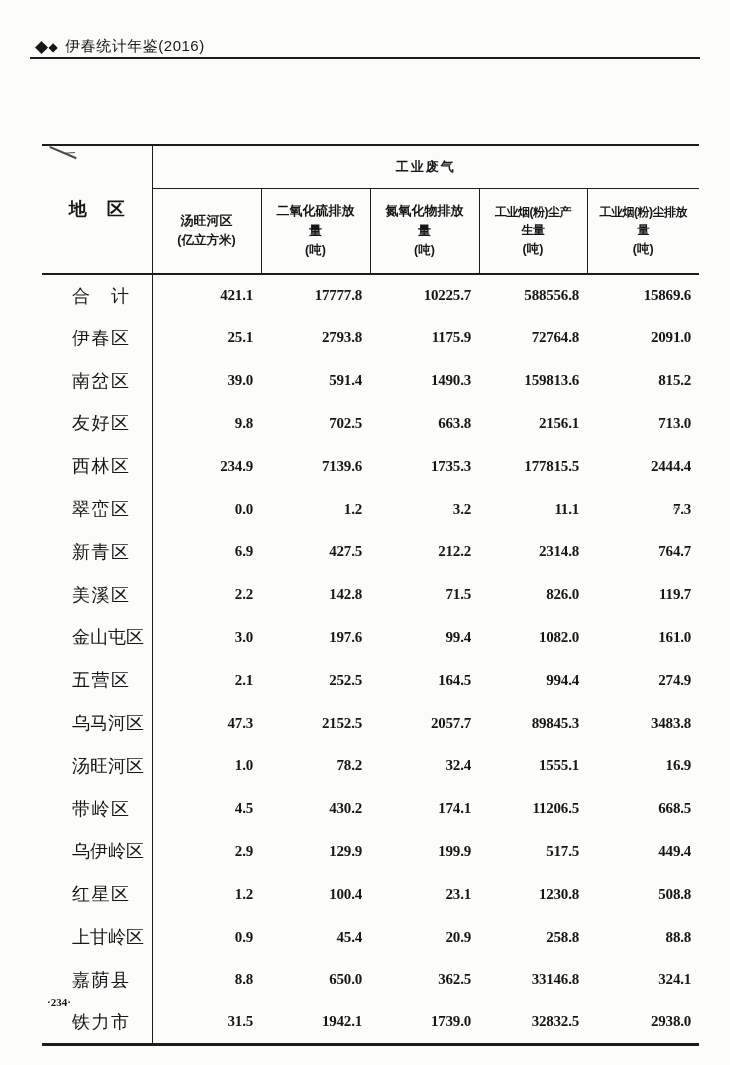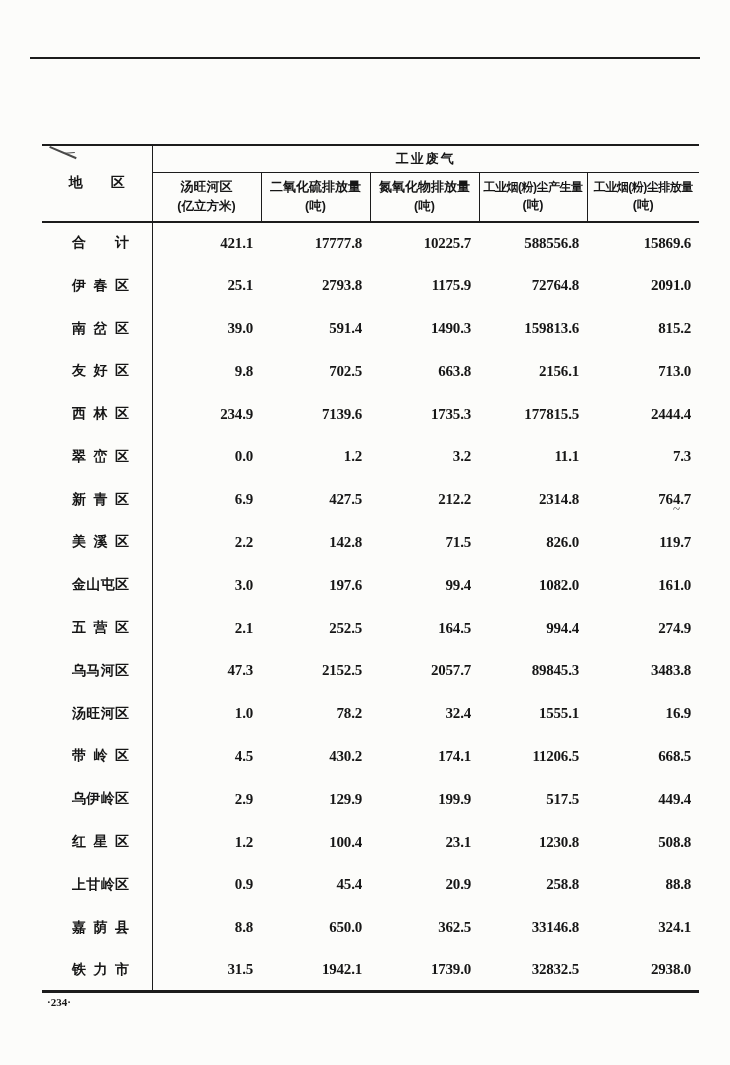--- a/index.html
+++ b/index.html
@@ -26,45 +26,45 @@
     text-align:center; font-size:23px; font-weight:bold;
     letter-spacing:1px; white-space:nowrap;
   }
   
   .table-wrap { position:absolute; left:42px; top:144px; width:657px; }
   table {
     width:657px; border-collapse:collapse; table-layout:fixed;
     border-top:2.5px solid #1c1c1c;
     border-bottom:3px solid #1c1c1c;
   }
-  thead th { font-weight:bold; vertical-align:middle; padding:4px; }
+  thead th { font-weight:bold; vertical-align:middle; padding:12px; }
   .span-h {
     height:19px; font-size:13px; text-align:center;
     border-bottom:1.5px solid #1c1c1c; letter-spacing:2px;
   }
   .region-h {
     border-right:1.5px solid #1c1c1c;
     border-bottom:2.5px solid #1c1c1c;
-    text-align:center; font-size:14px;
+    text-align:center; font-size:18px;
   }
   .region-h .justify-label { width:56px; }
   .col-h {
     height:48px; font-size:13px; text-align:center;
     border-left:1.5px solid #1c1c1c;
     border-bottom:2.5px solid #1c1c1c;
     line-height:1.55;
   }
   .col-h:first-of-type { border-left:none; }
   .col-h.tight { font-size:12px; letter-spacing:-0.5px; }
   .col-h .unit { display:block; font-size:12.5px; letter-spacing:0; }
   tbody tr { height:42.8px; }
   tbody th.region-cell {
     border-right:1.5px solid #1c1c1c;
     text-align:left; padding-left:30px;
-    font-size:14px; font-weight:bold; vertical-align:middle;
+    font-size:18px; font-weight:normal; vertical-align:middle;
   }
   .justify-label {
     display:inline-block; width:57px;
     text-align:justify; text-align-last:justify;
     white-space:nowrap;
   }
   tbody td.value-cell {
     font-family:"Liberation Serif", serif; font-weight:bold;
     font-size:15px; text-align:right; padding-right:8px;
     vertical-align:middle; letter-spacing:-0.2px;
@@ -87,20 +87,23 @@
   .artifact-tilde {
     position:absolute; left:673px; top:501px;
     font-family:"Liberation Serif", serif; font-size:13px; color:#3a3a3a;
   }
 </style>
 </head>
 <body>
 
 <div class="page">
 
+  <div class="book-header">
+    <span class="diamond-lg">◆</span><span class="diamond-sm">◆</span><span>伊春统计年鉴(2016)</span>
+  </div>
   <div class="header-rule"></div>
 
 
   <div class="artifact-diagonal"></div>
   <span class="artifact-tilde">~</span>
 
   <div class="table-wrap">
     <table>
       <colgroup>
         <col style="width:110px">

